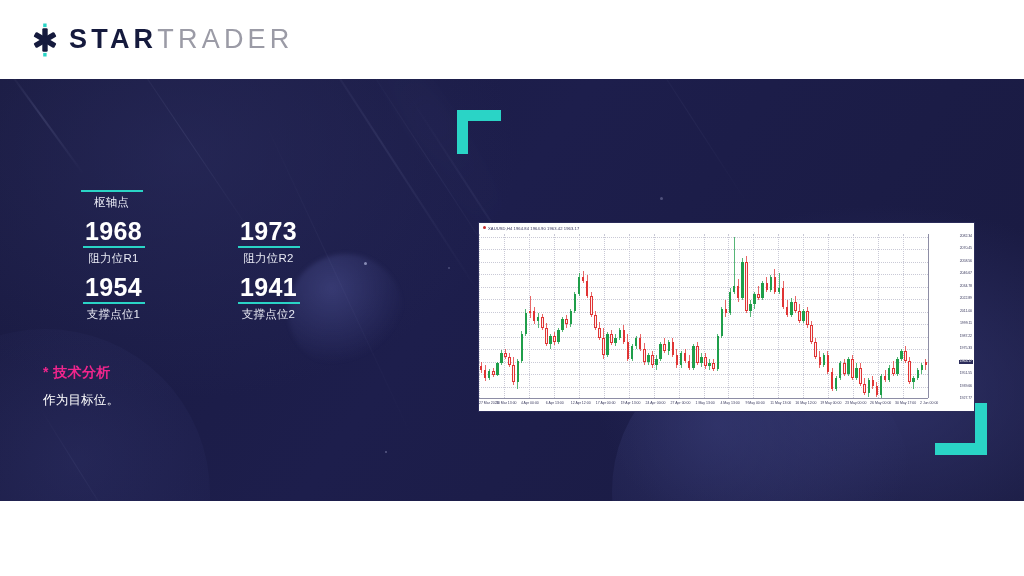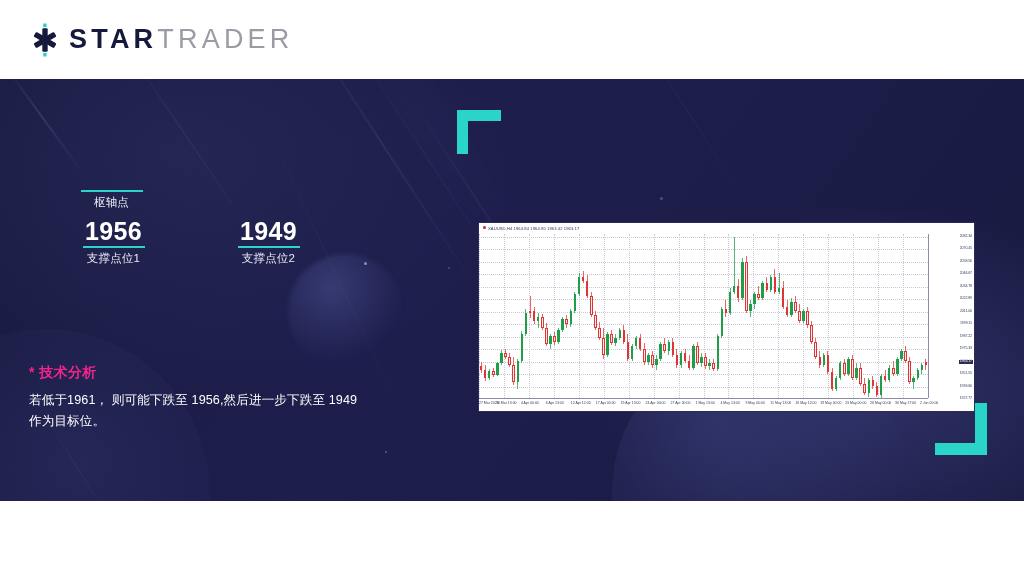--- a/index.html
+++ b/index.html
@@ -66,21 +66,21 @@
   .title-text { color:#fff; font-size:35px; font-weight:bold; letter-spacing:1.2px; line-height:1; }
 
   .pivots { position:absolute; left:36px; top:110px; width:330px; }
   .pivot-row { display:flex; }
   .pivot-cell { width:155px; text-align:center; padding-bottom:7px; }
   .pivot-cell.solo { margin-left:-2px; }
   .pivot-val { color:#ffffff; font-size:25px; font-weight:bold; line-height:1.12; letter-spacing:.3px; }
   .pivot-rule { width:62px; height:2px; background:#2ad4c6; margin:1px auto 4px auto; }
   .pivot-lab { color:#e9eaf4; font-size:11.5px; line-height:1.2; letter-spacing:.2px; }
 
-  .ta { position:absolute; left:29px; top:285px; width:400px; }
+  .ta { position:absolute; left:43px; top:285px; width:400px; }
   .ta-head { color:#f0258c; font-size:14px; font-weight:bold; letter-spacing:.4px; margin-bottom:8px; }
   .ta-head .star { color:#f0258c; }
   .ta-body { color:#ffffff; font-size:12.6px; line-height:1.63; letter-spacing:.1px; }
 
   
   .chart-zone { position:absolute; left:451px; top:31px; width:549px; height:360px; }
 
   .bracket { position:absolute; }
   .bracket i { position:absolute; background:#2ad4c6; display:block; }
   .br-tl { left:6px; top:0px; width:44px; height:44px; }
@@ -171,36 +171,47 @@
 
     <div class="pivots">
       <div class="pivot-row">
         <div class="pivot-cell solo">
           <div class="pivot-rule"></div>
           <div class="pivot-lab">枢轴点</div>
         </div>
       </div>
       <div class="pivot-row">
         <div class="pivot-cell">
-          <div class="pivot-val">1956</div>
+          <div class="pivot-val">1968</div>
+          <div class="pivot-rule"></div>
+          <div class="pivot-lab">阻力位R1</div>
+        </div>
+        <div class="pivot-cell">
+          <div class="pivot-val">1973</div>
+          <div class="pivot-rule"></div>
+          <div class="pivot-lab">阻力位R2</div>
+        </div>
+      </div>
+      <div class="pivot-row">
+        <div class="pivot-cell">
+          <div class="pivot-val">1954</div>
           <div class="pivot-rule"></div>
           <div class="pivot-lab">支撑点位1</div>
         </div>
         <div class="pivot-cell">
-          <div class="pivot-val">1949</div>
+          <div class="pivot-val">1941</div>
           <div class="pivot-rule"></div>
           <div class="pivot-lab">支撑点位2</div>
         </div>
       </div>
     </div>
 
     <div class="ta">
       <div class="ta-head"><span class="star">*</span> <span>技术分析</span></div>
       <div class="ta-body">
-        <div>若低于1961， 则可能下跌至 1956,然后进一步下跌至 1949</div>
         <div>作为目标位。</div>
       </div>
     </div>
 
     <div class="chart-zone">
 
       <div class="bracket br-tl">
         <i class="h"></i>
         <i class="v"></i>
       </div>

